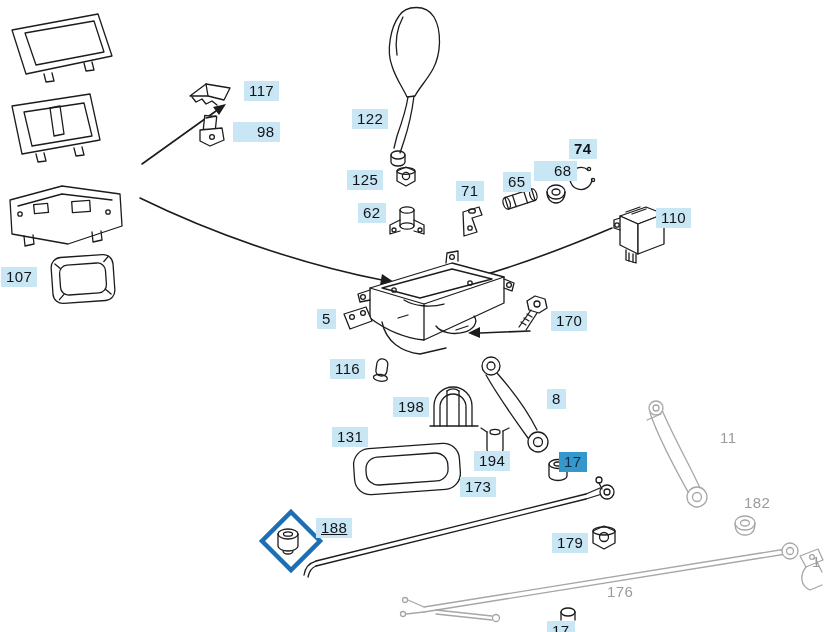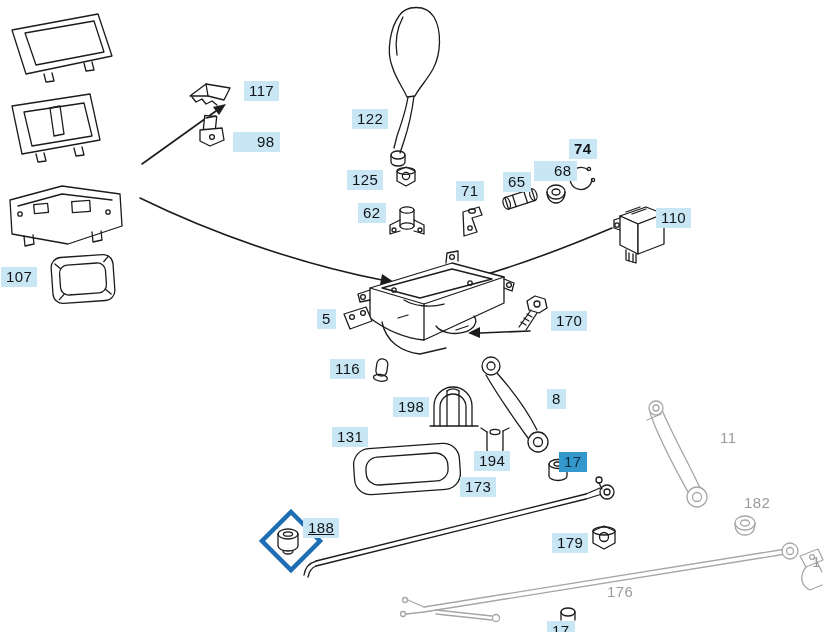--- a/index.html
+++ b/index.html
@@ -282,40 +282,40 @@
     </g>
 
     <g class="part">
       <ellipse cx="568" cy="612" rx="7" ry="4"></ellipse>
       <path d="M561,612 l0,8 M575,612 l0,8"></path>
     </g>
   </svg>
 
   <div id="callouts">
       <div class="callout normal" style="left: 244px; top: 81px;">117</div>
-      <div class="callout normal" style="left: 233px; top: 132px; padding-left: 24px;">98</div>
+      <div class="callout normal" style="left: 233px; top: 122px; padding-left: 24px;">98</div>
       <div class="callout normal" style="left: 352px; top: 109px;">122</div>
       <div class="callout normal" style="left: 347px; top: 170px;">125</div>
       <div class="callout normal" style="left: 358px; top: 203px;">62</div>
       <div class="callout normal" style="left: 456px; top: 181px;">71</div>
       <div class="callout normal" style="left: 503px; top: 172px;">65</div>
       <div class="callout normal" style="left: 534px; top: 161px; padding-left: 20px;">68</div>
       <div class="callout normal" style="left: 569px; top: 139px; font-weight: bold;">74</div>
       <div class="callout normal" style="left: 656px; top: 208px;">110</div>
       <div class="callout normal" style="left: 1px; top: 267px;">107</div>
       <div class="callout normal" style="left: 317px; top: 309px;">5</div>
       <div class="callout normal" style="left: 551px; top: 311px;">170</div>
       <div class="callout normal" style="left: 330px; top: 359px;">116</div>
       <div class="callout normal" style="left: 393px; top: 397px;">198</div>
       <div class="callout normal" style="left: 547px; top: 389px;">8</div>
       <div class="callout normal" style="left: 332px; top: 427px;">131</div>
       <div class="callout normal" style="left: 474px; top: 451px;">194</div>
       <div class="callout selected" style="left: 559px; top: 452px;">17</div>
       <div class="callout muted" style="left: 715px; top: 428px;">11</div>
       <div class="callout normal" style="left: 460px; top: 477px;">173</div>
-      <div class="callout normal" style="left: 303px; top: 518px; text-decoration: underline;">188</div>
+      <div class="callout normal" style="left: 316px; top: 518px; text-decoration: underline;">188</div>
       <div class="callout normal" style="left: 552px; top: 533px;">179</div>
       <div class="callout muted" style="left: 739px; top: 493px;">182</div>
       <div class="callout muted" style="left: 602px; top: 582px;">176</div>
       <div class="callout normal" style="left: 547px; top: 621px;">17</div>
       <div class="callout muted" style="left: 807px; top: 552px;">1</div>
     </div>
 </div>
 
 </body></html>

